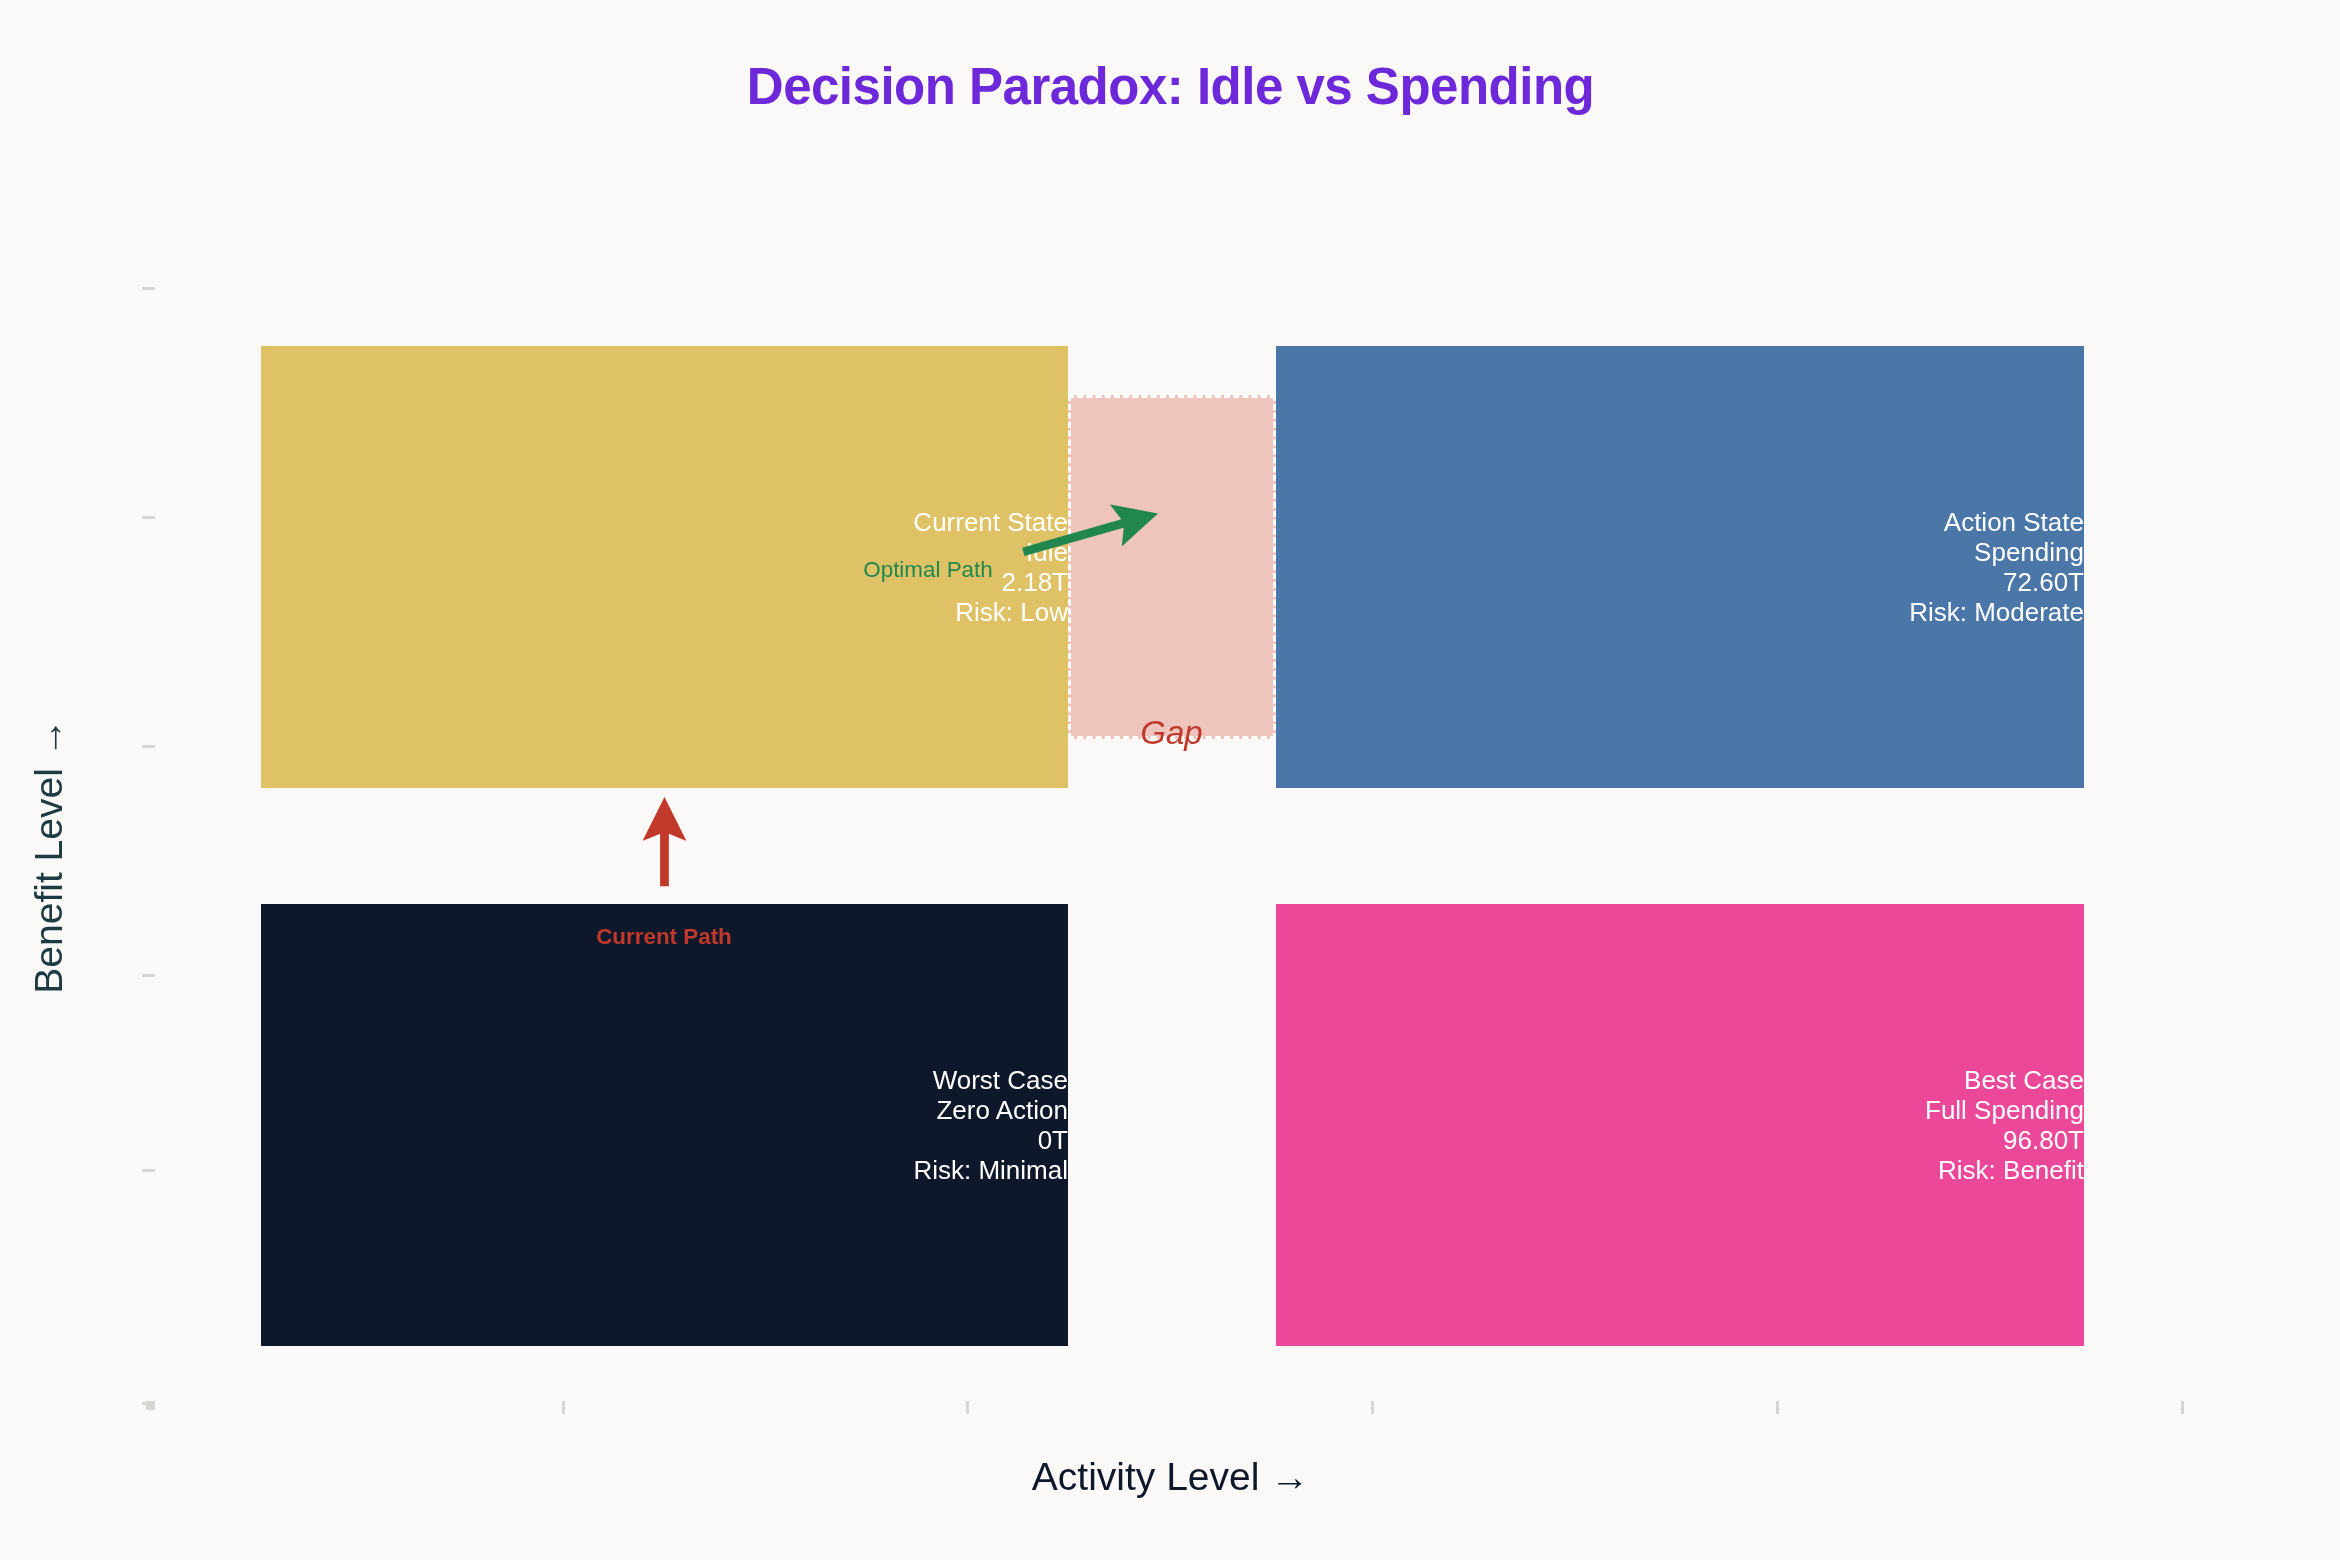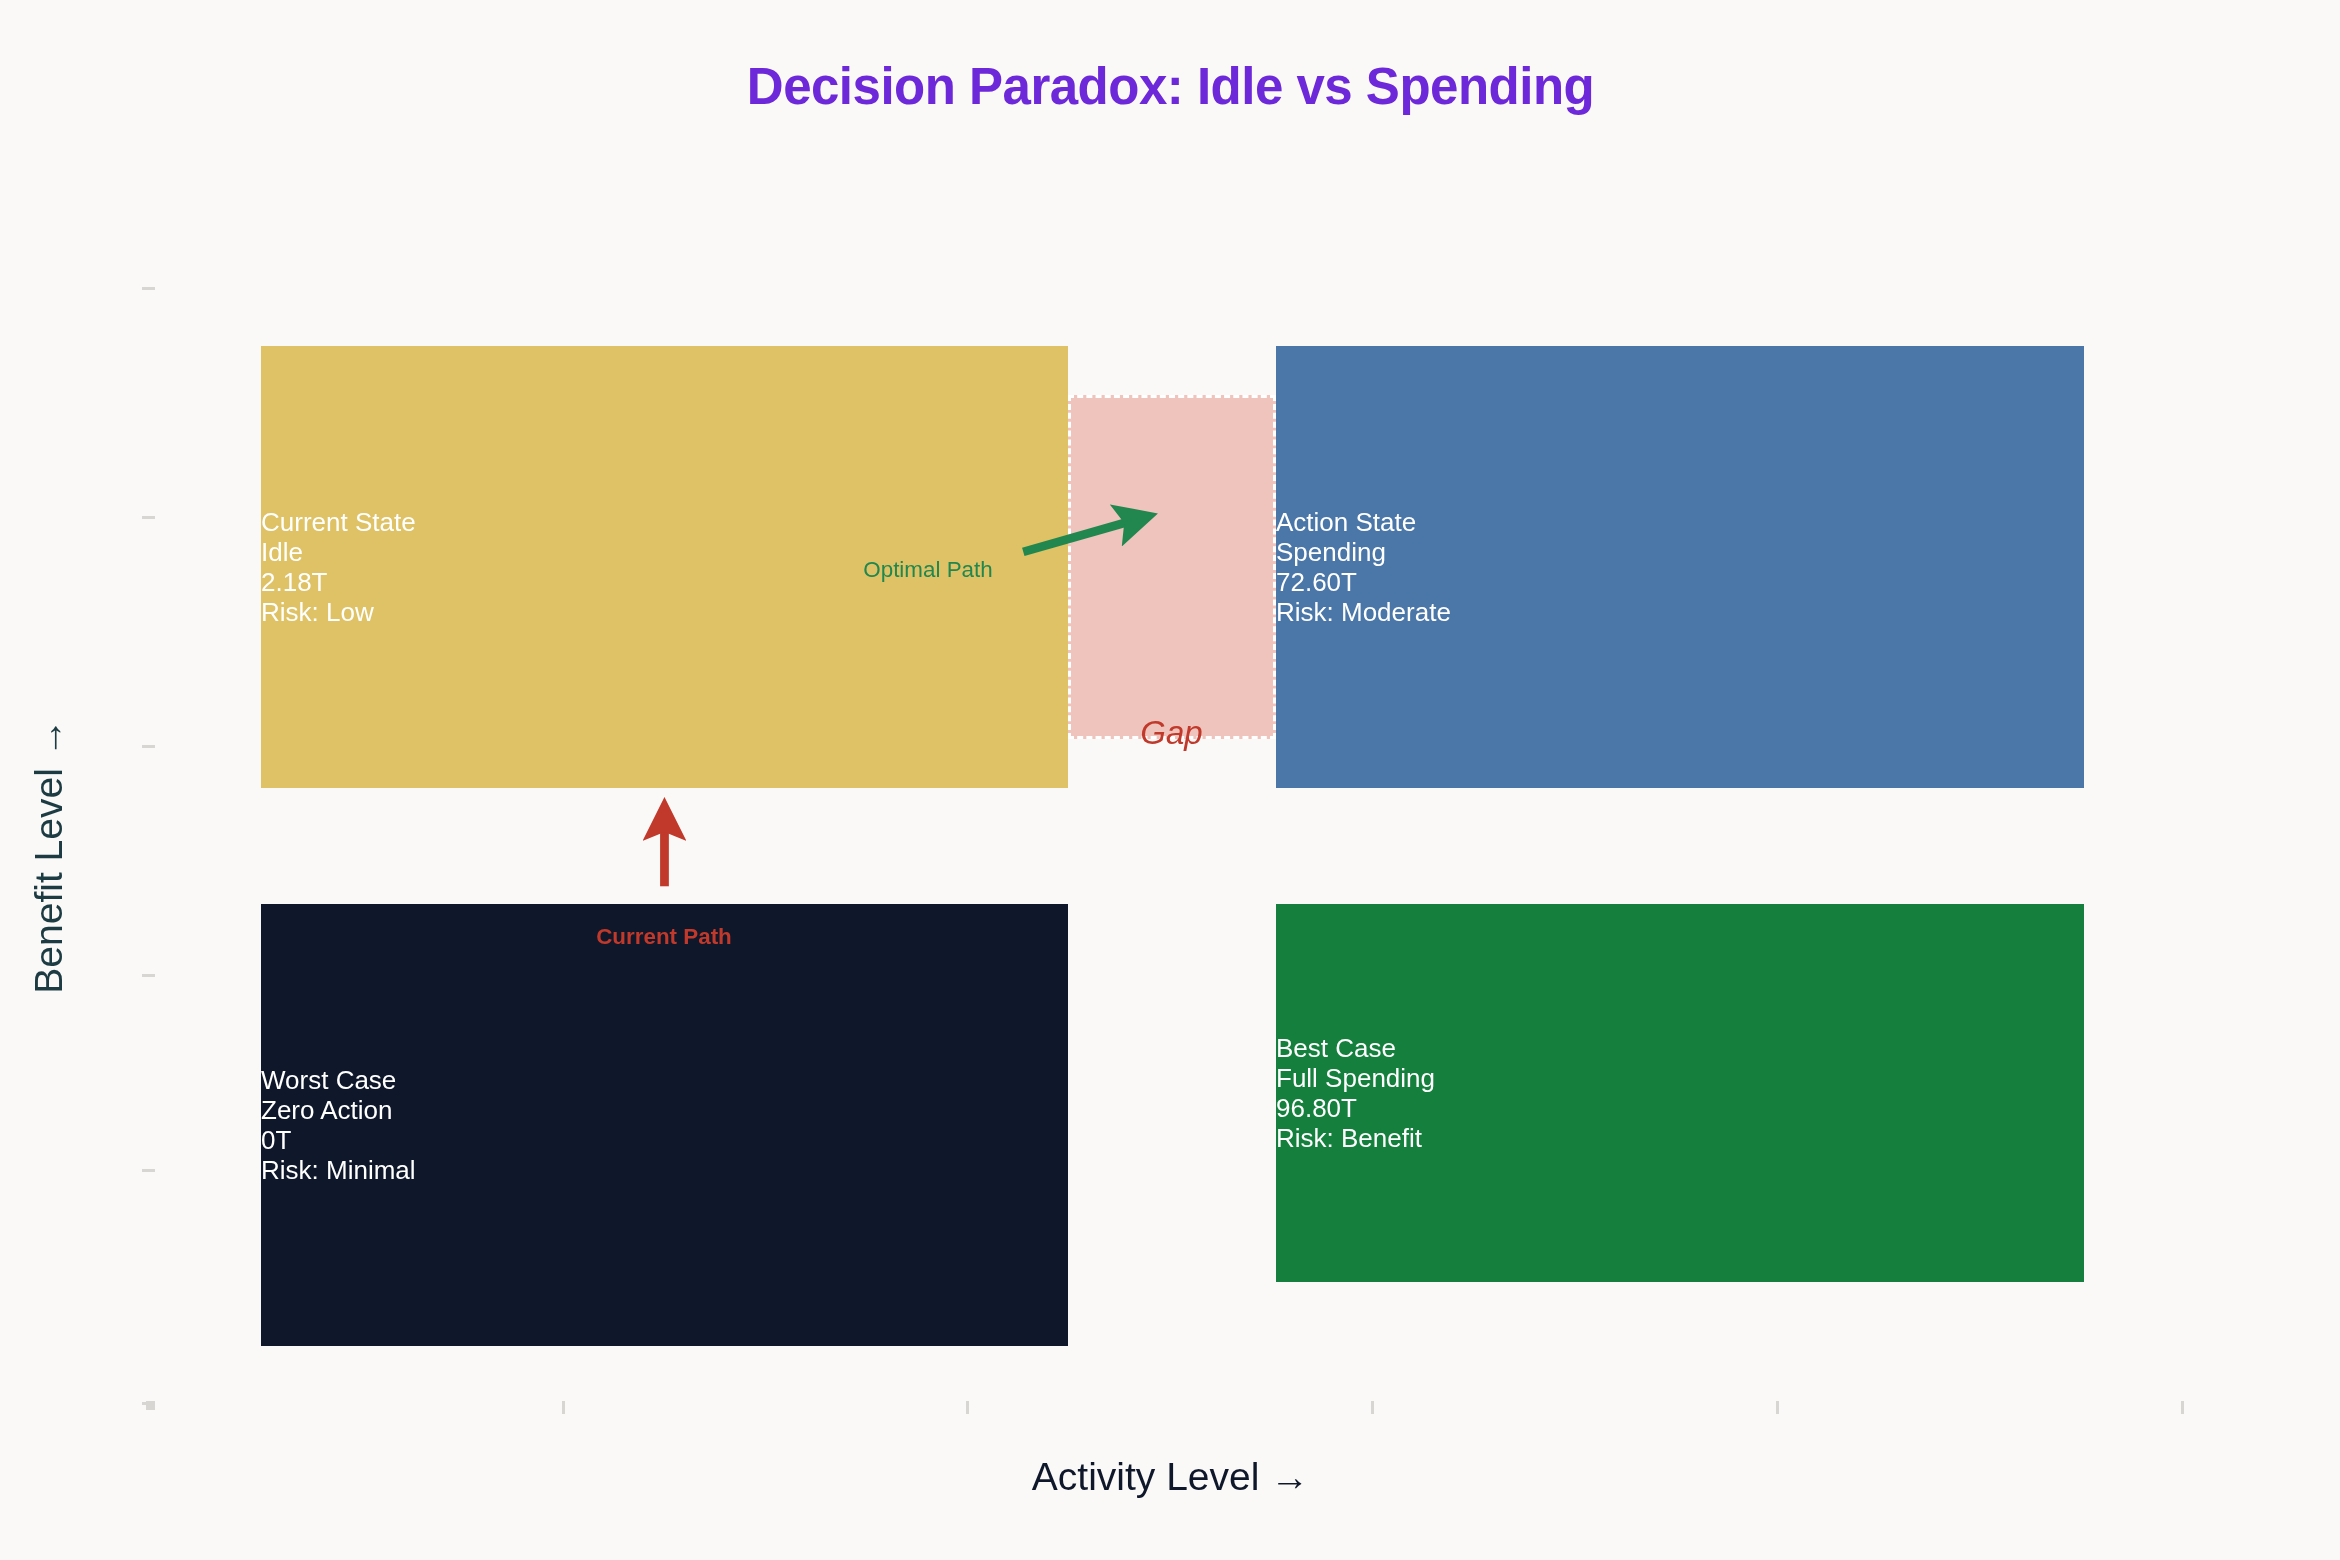--- a/index.html
+++ b/index.html
@@ -75,21 +75,21 @@
     height: 8.8px;
     background: #d8d6d2;
   }
 
   
   .qbox {
     position: absolute;
     box-sizing: border-box;
     display: flex;
     flex-direction: column;
-    align-items: flex-start;
+    align-items: flex-end;
     justify-content: center;
   }
   .qbox .q-line {
     color: #ffffff;
     font-size: 26px;
     line-height: 30px;
     text-align: center;
     white-space: nowrap;
   }
 
@@ -163,21 +163,21 @@
     <div class="q-line">Risk: Moderate</div>
   </div>
 
   <div class="qbox" style="left:261px; top:904px; width:807px; height:442px; background:#0f172a;">
     <div class="q-line">Worst Case</div>
     <div class="q-line">Zero Action</div>
     <div class="q-line">0T</div>
     <div class="q-line">Risk: Minimal</div>
   </div>
 
-  <div class="qbox" style="left:1276px; top:904px; width:808px; height:378px; background:#15803d;">
+  <div class="qbox" style="left:1276px; top:904px; width:808px; height:442px; background:#ec4899;">
     <div class="q-line">Best Case</div>
     <div class="q-line">Full Spending</div>
     <div class="q-line">96.80T</div>
     <div class="q-line">Risk: Benefit</div>
   </div>
 
   <div class="gap-region" style="left:1068px; top:395px; width:208px; height:344px;"></div>
   <div class="gap-label" style="left:1074px; top:714px; width:195px;">Gap</div>
 
   <svg class="overlay" viewBox="0 0 2400 1600" xmlns="http://www.w3.org/2000/svg">

